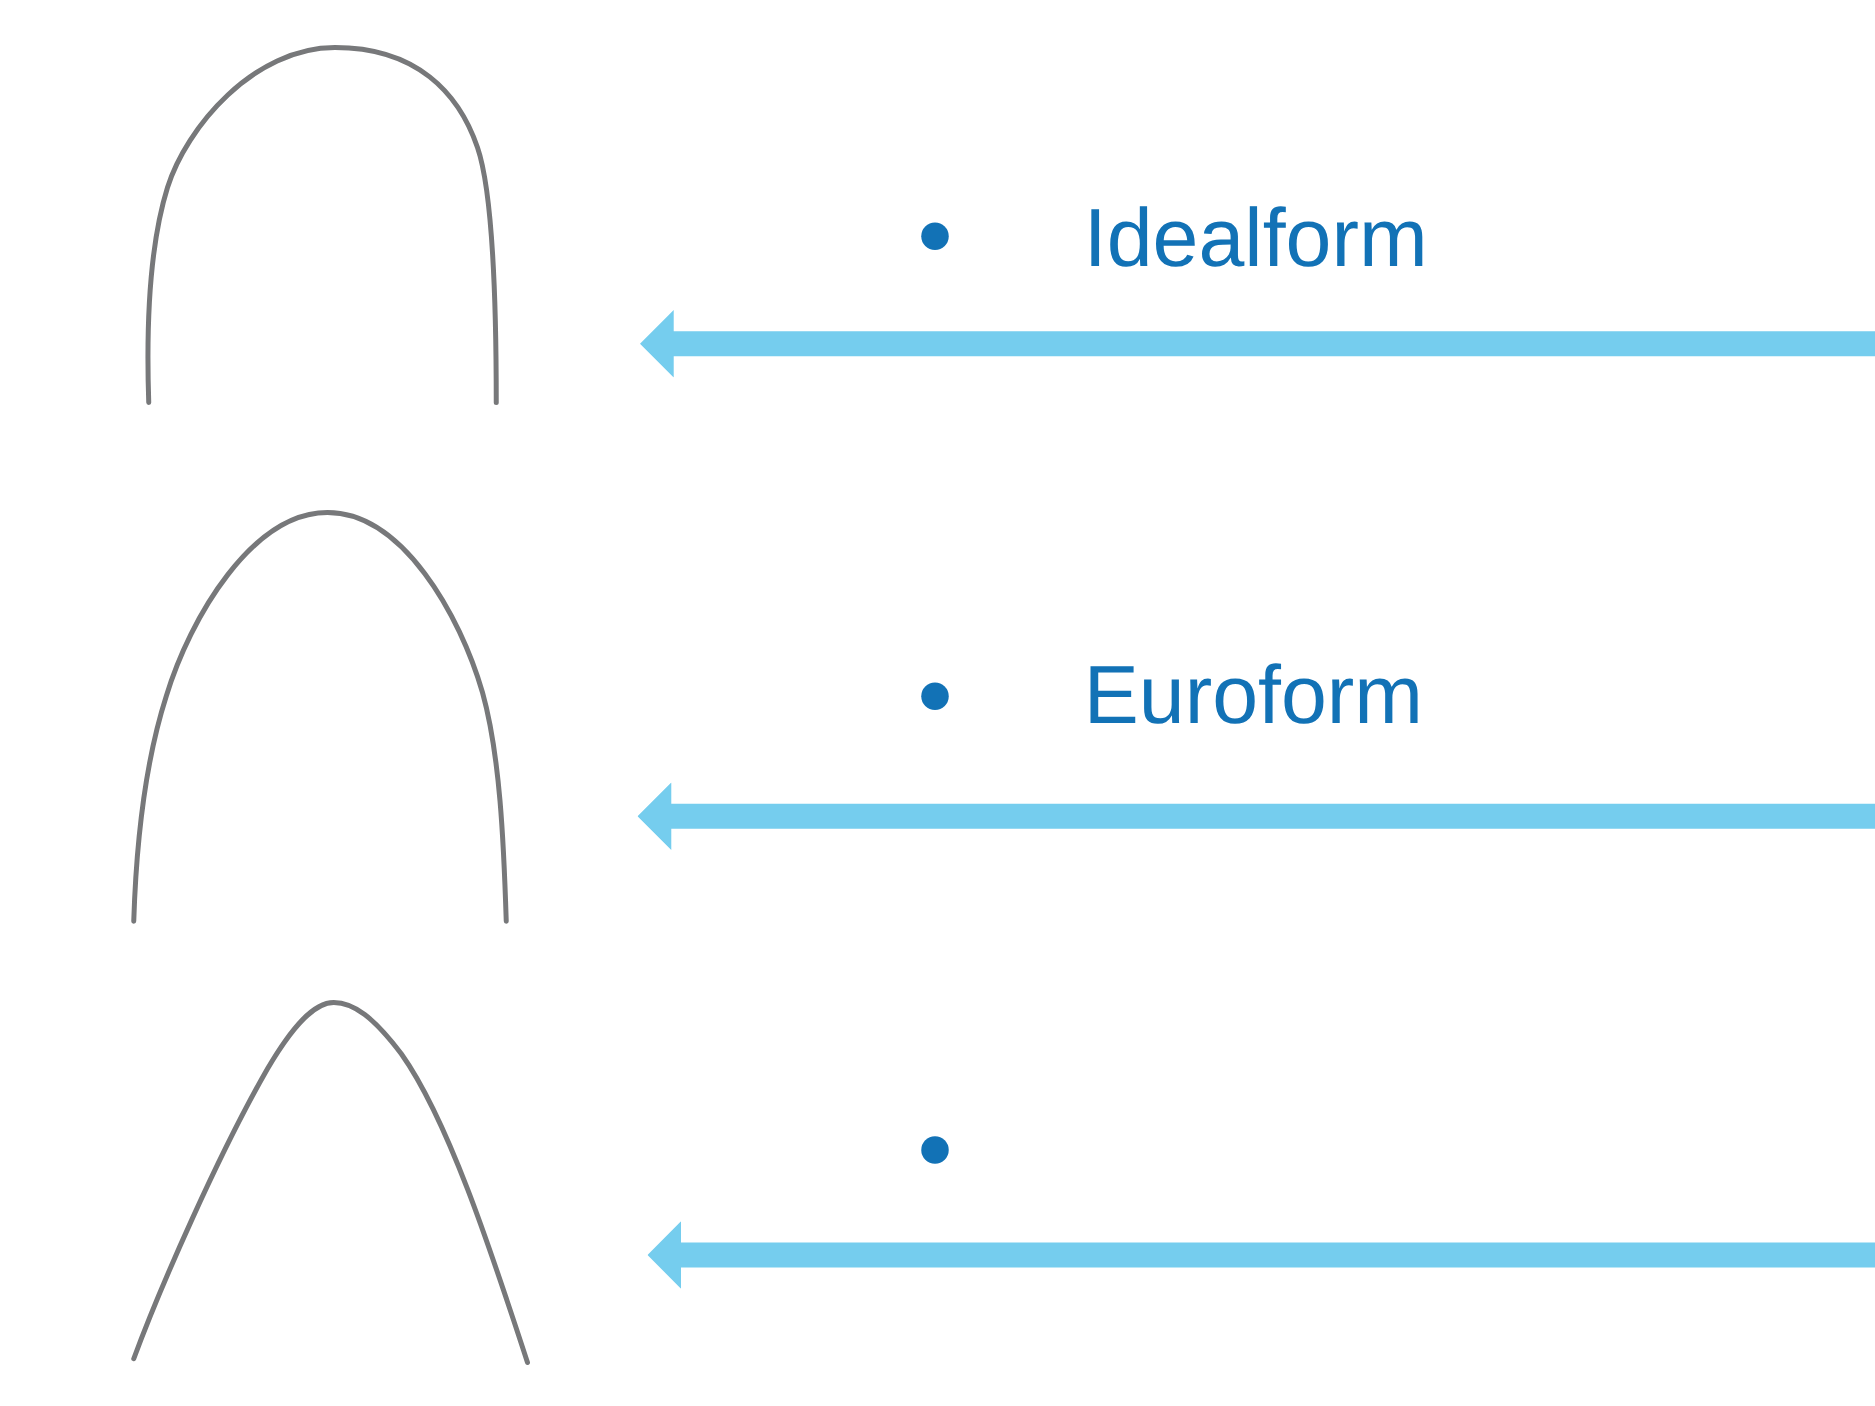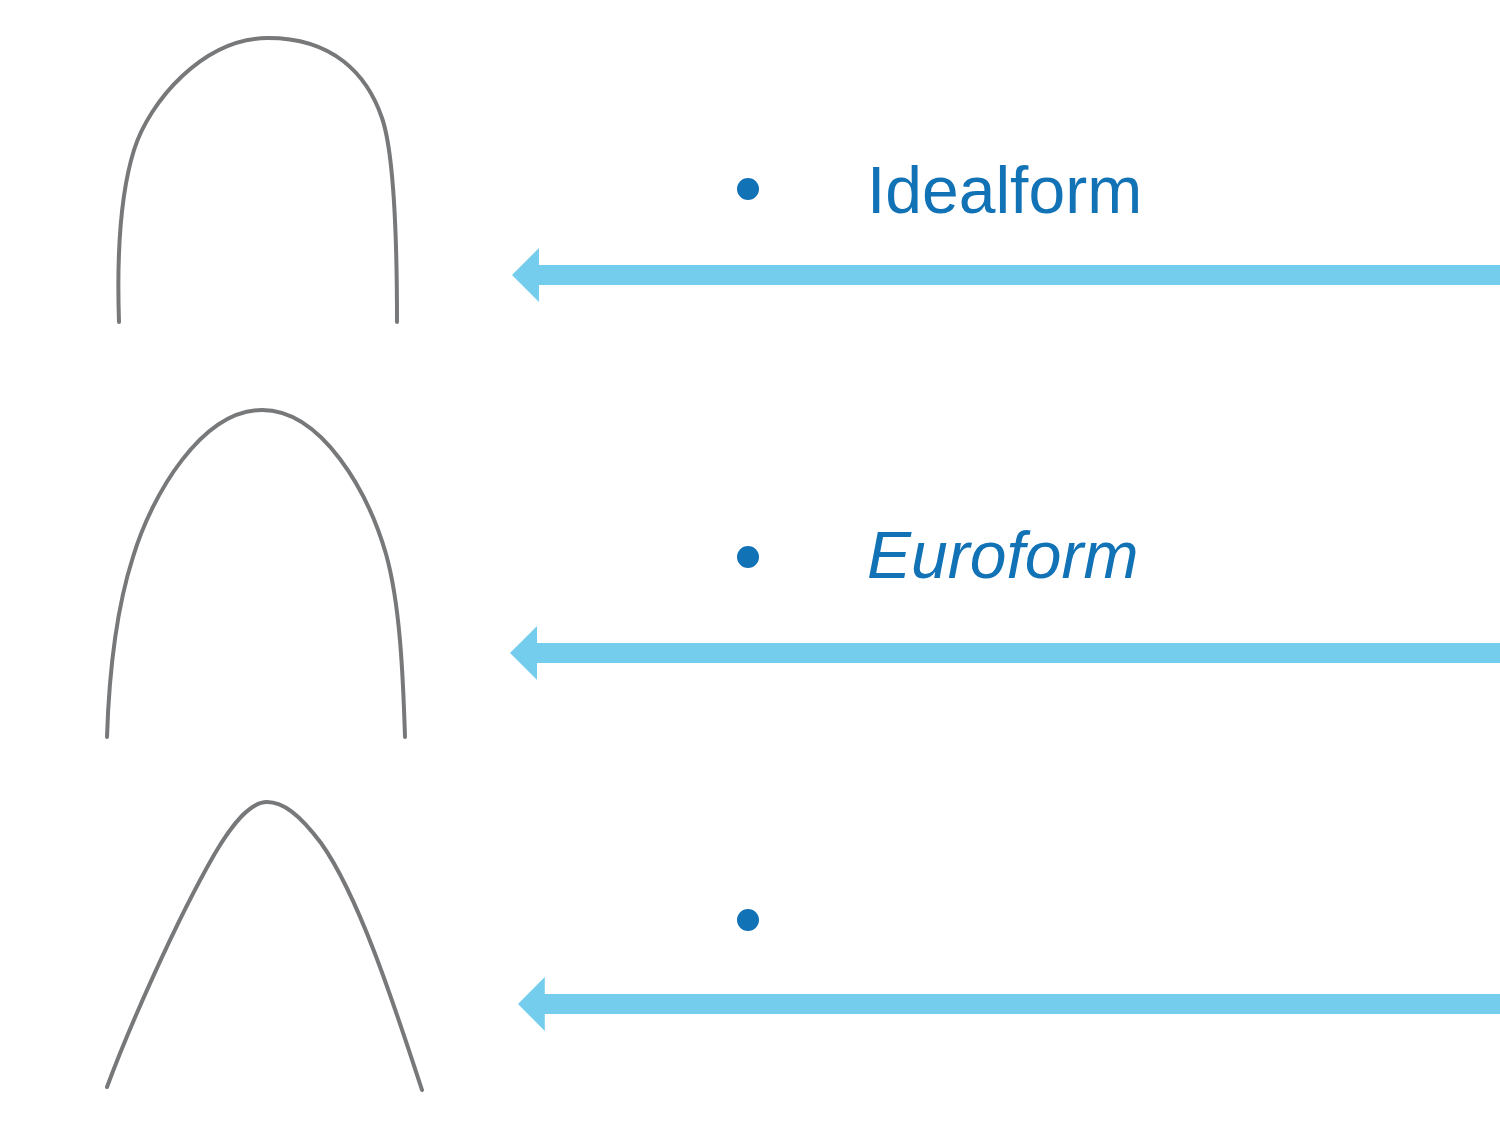--- a/index.html
+++ b/index.html
@@ -46,21 +46,21 @@
     position: absolute;
     left: 856px;
     font-size: 66px;
     line-height: 86px;
     color: var(--label-blue);
     white-space: nowrap;
     letter-spacing: 0px;
     margin-left: 11px;
   }
   .l1 { top: 147px; }
-  .l2 { top: 512px; font-style: italic; }
+  .l2 { top: 512px; }
   .l3 { top: 877px; }
 
   .arrow { position: absolute; height: 54px; display: block; }
   .arrow polygon { fill: var(--arrow-blue); }
   .a1 { left: 512px; top: 248px; width: 988px; }
   .a2 { left: 510px; top: 626px; width: 990px; }
   .a3 { left: 518px; top: 977px; width: 982px; }
 </style>
 </head>
 <body>

